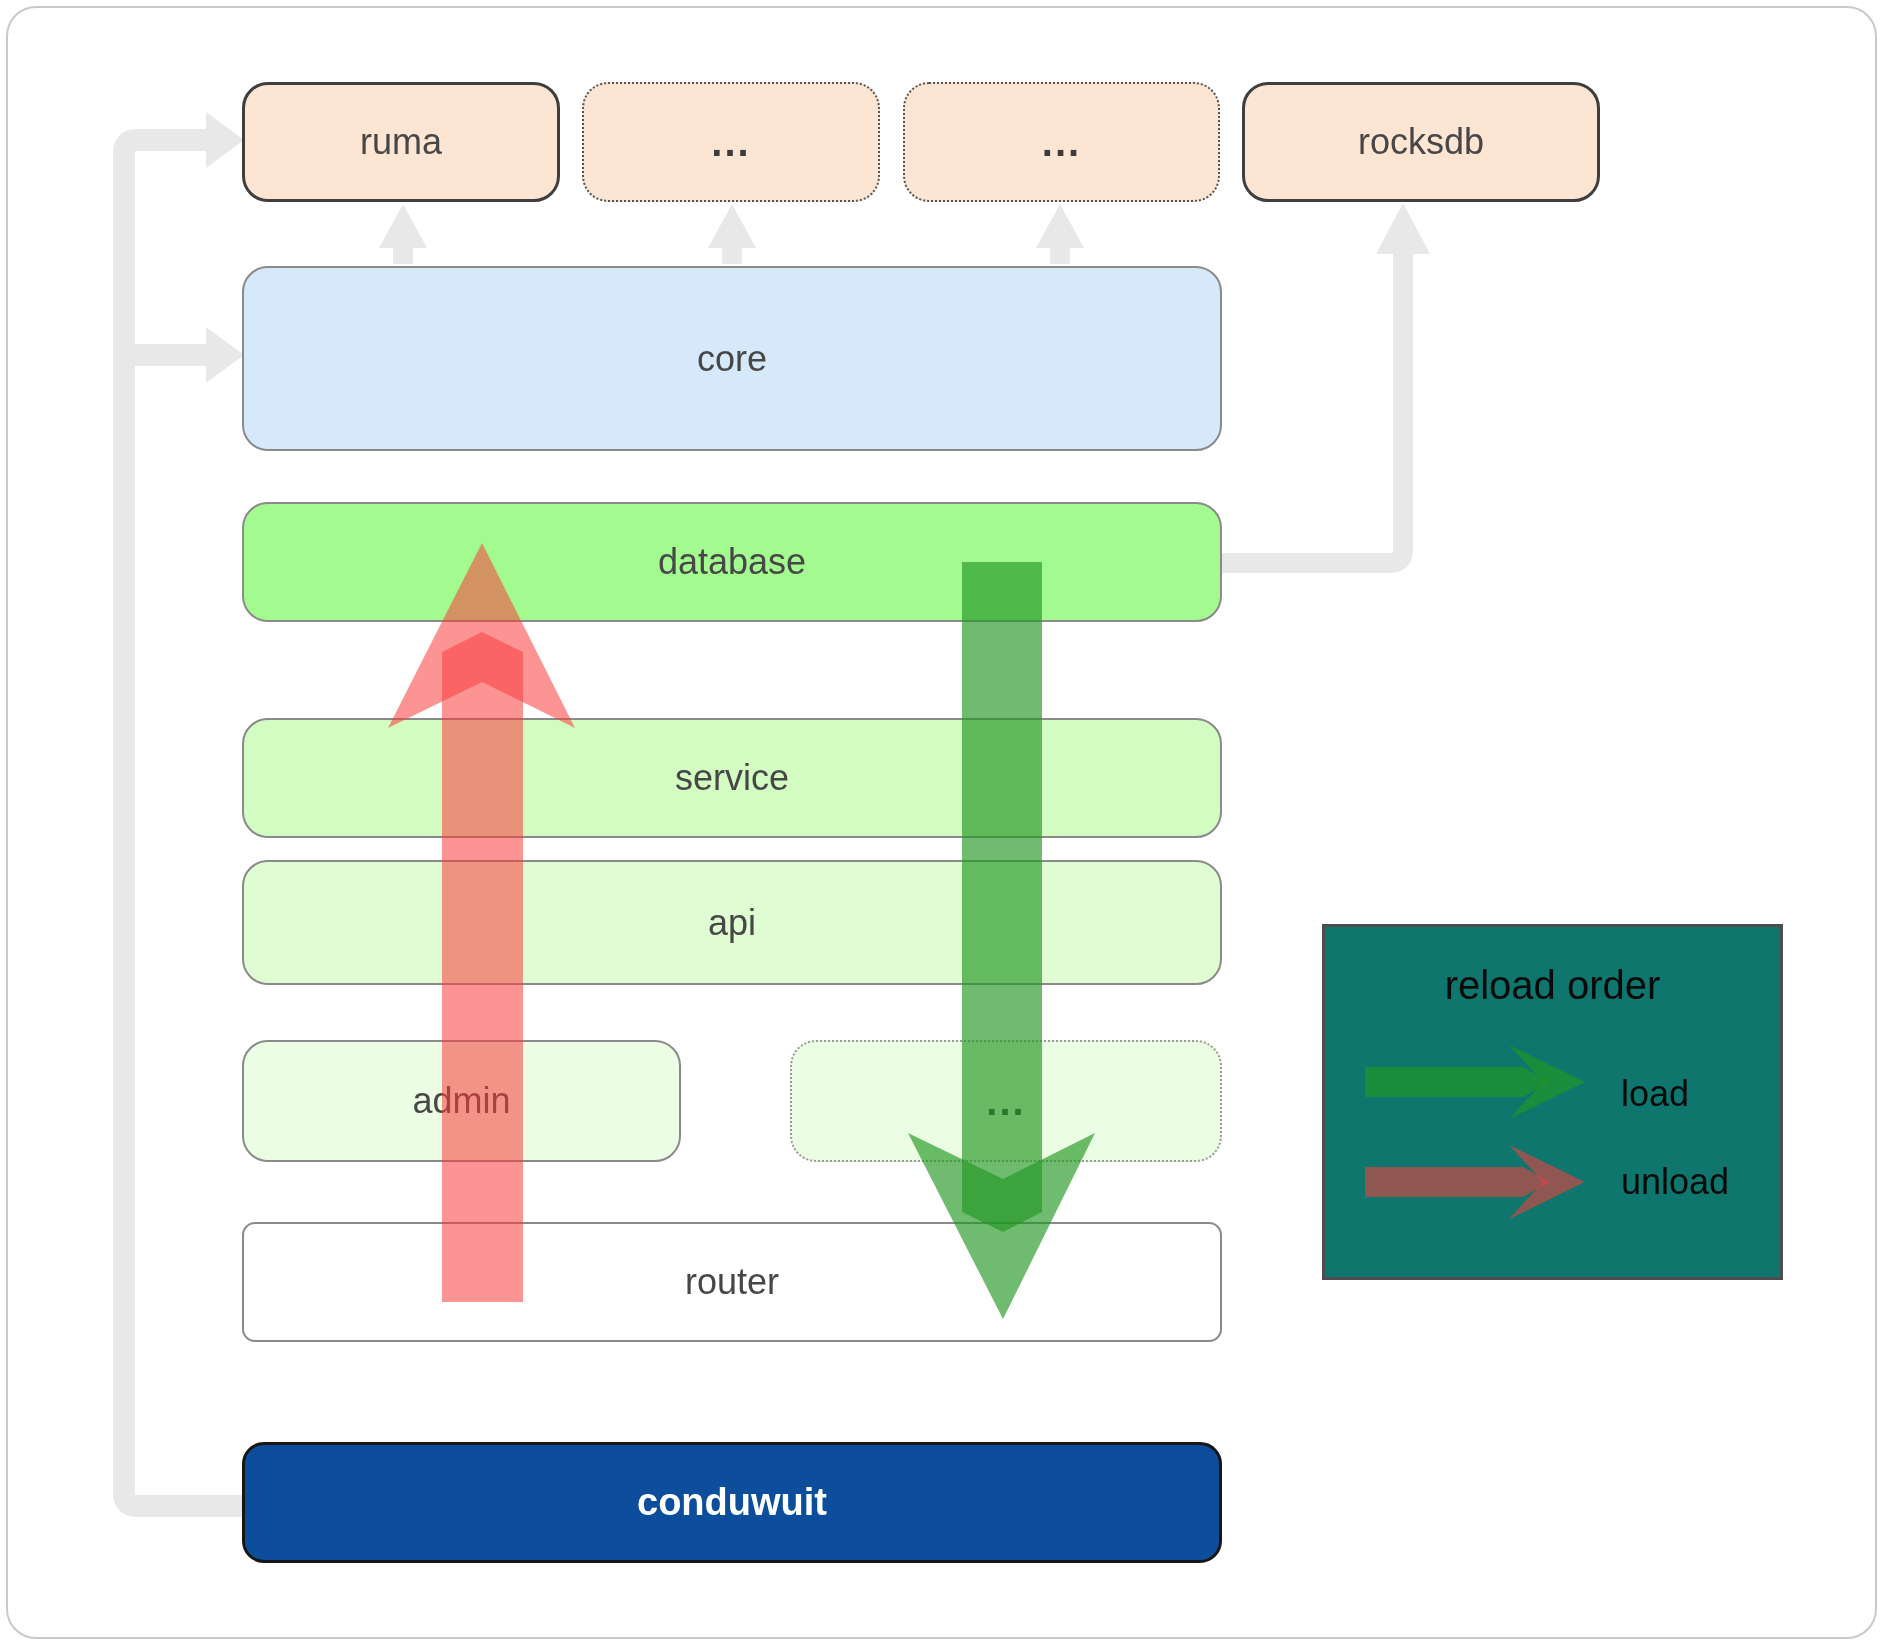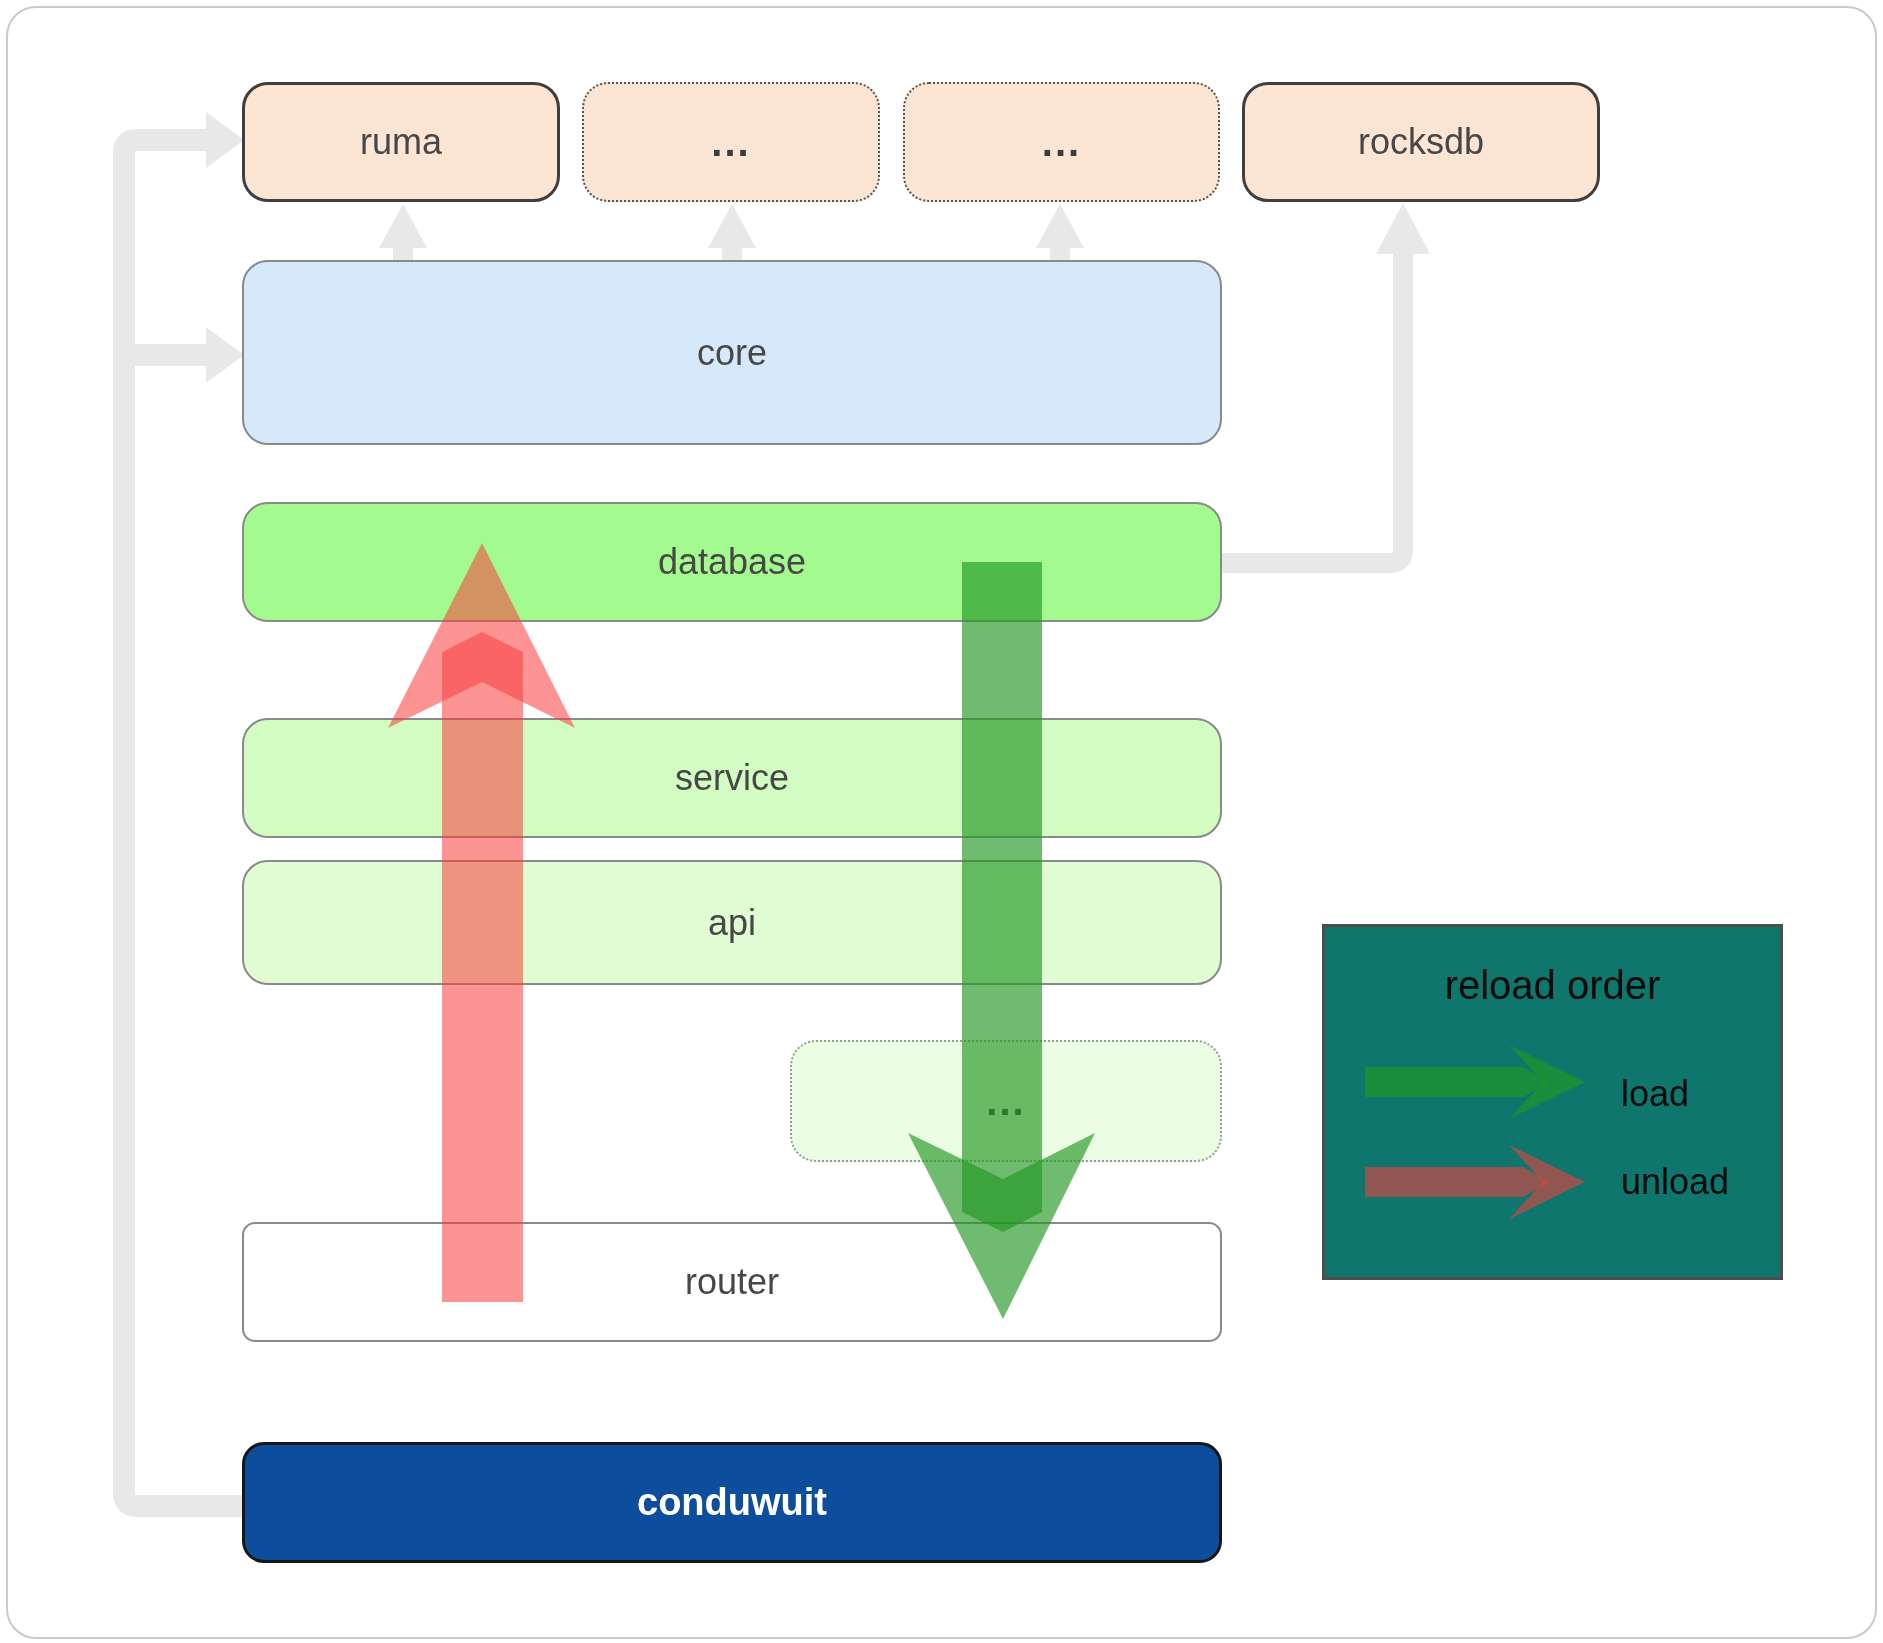--- a/index.html
+++ b/index.html
@@ -75,36 +75,39 @@
   <div class="box dotted-dark" id="box-dots-top-1" style="left: 582px; top: 82px; width: 298px; height: 120px; background: rgb(252, 229, 211);">
     <span class="dots">...</span>
   </div>
   <div class="box dotted-dark" id="box-dots-top-2" style="left: 903px; top: 82px; width: 317px; height: 120px; background: rgb(252, 229, 211);">
     <span class="dots">...</span>
   </div>
   <div class="box solid-dark" id="box-rocksdb" style="left: 1242px; top: 82px; width: 358px; height: 120px; background: rgb(252, 229, 211);">
     <span>rocksdb</span>
   </div>
 
-  <div class="box solid-gray" id="box-core" style="left: 242px; top: 260px; width: 980px; height: 185px; background: rgb(214, 233, 251);">
+  <div class="box solid-gray" id="box-core" style="left: 242px; top: 266px; width: 980px; height: 185px; background: rgb(214, 233, 251);">
     <span>core</span>
   </div>
 
   <div class="box solid-gray" id="box-database" style="left: 242px; top: 502px; width: 980px; height: 120px; background: rgb(163, 251, 144);">
     <span>database</span>
   </div>
 
   <div class="box solid-gray" id="box-service" style="left: 242px; top: 718px; width: 980px; height: 120px; background: rgb(211, 252, 195);">
     <span>service</span>
   </div>
 
   <div class="box solid-gray" id="box-api" style="left: 242px; top: 860px; width: 980px; height: 125px; background: rgb(223, 252, 210);">
     <span>api</span>
   </div>
 
+  <div class="box solid-gray" id="box-admin" style="left: 242px; top: 1040px; width: 439px; height: 122px; background: rgb(235, 253, 227);">
+    <span>admin</span>
+  </div>
   <div class="box dotted-light" id="box-dots-admin" style="left: 790px; top: 1040px; width: 432px; height: 122px; background: rgb(235, 253, 227);">
     <span class="dots">...</span>
   </div>
 
   <div class="box solid-gray" id="box-router" style="left: 242px; top: 1222px; width: 980px; height: 120px; background: rgb(255, 255, 255); border-radius: 13px;">
     <span>router</span>
   </div>
 
   <div class="box" id="box-conduwuit" style="left: 242px; top: 1442px; width: 980px; height: 121px; background: rgb(13, 78, 156);">
     <span>conduwuit</span>

